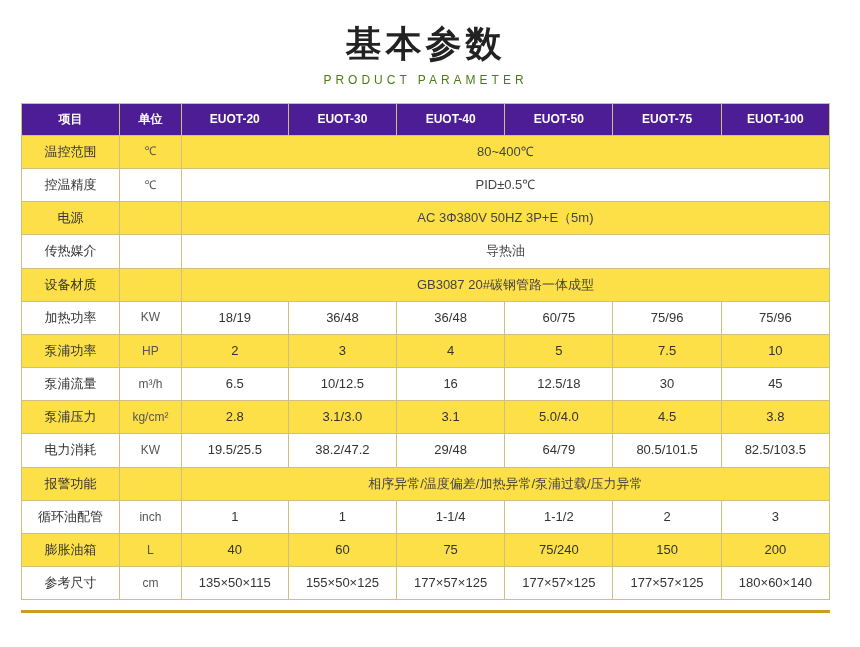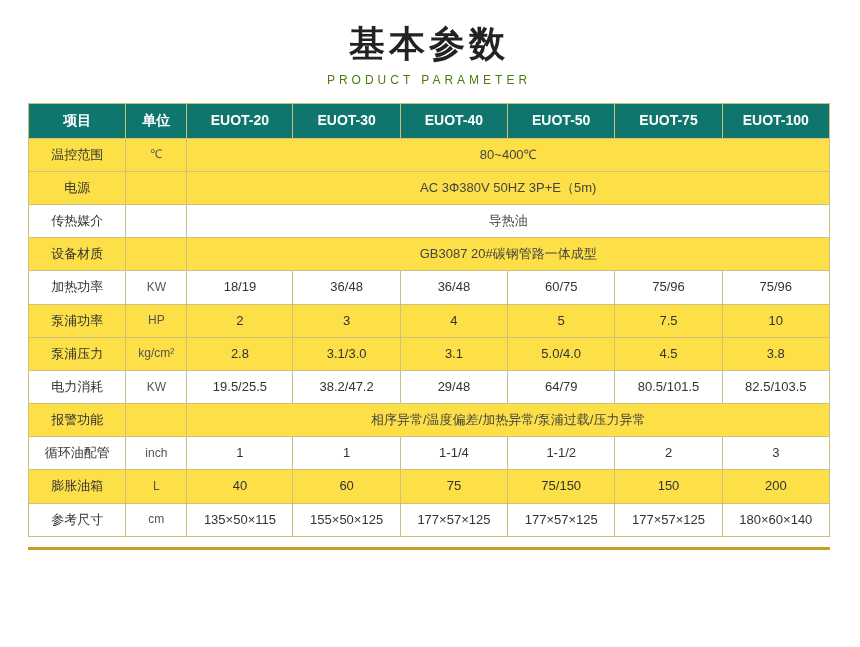--- a/index.html
+++ b/index.html
@@ -5,21 +5,21 @@
     * { margin: 0; padding: 0; box-sizing: border-box; }
     body {
       background: #fff;
       font-family: "Microsoft YaHei", "SimHei", Arial, sans-serif;
       font-size: 13px;
       color: #333;
       width: 860px;
       min-height: 647px;
     }
     .page-container {
-      padding: 20px 30px 20px 28px;
+      padding: 20px 30px 20px 21px;
     }
     .title-section {
       text-align: center;
       margin-bottom: 16px;
     }
     .main-title {
       font-size: 36px;
       font-weight: bold;
       color: #222;
       letter-spacing: 4px;
@@ -36,24 +36,24 @@
       border: 1px solid #d0b060;
     }
     .param-table th, .param-table td {
       border: 1px solid #d0c080;
       padding: 7px 6px;
       text-align: center;
       vertical-align: middle;
       line-height: 1.4;
     }
     .header-row th {
-      background-color: #0f766e;
+      background-color: #4c1d95;
       color: #fff;
       font-weight: bold;
-      font-size: 14px;
+      font-size: 12px;
     }
     .row-even {
       background-color: #fde047;
     }
     .row-odd {
       background-color: #ffffff;
     }
     .row-label {
       text-align: left;
       font-weight: normal;
@@ -93,20 +93,25 @@
         <th>EUOT-75</th>
         <th>EUOT-100</th>
       </tr>
     </thead>
     <tbody id="table-body">
     <tr class="row-even">
           <td class="row-label">温控范围</td>
           <td class="unit-cell">℃</td>
           <td colspan="6" class="span-cell">80~400℃</td>
         </tr>
+        <tr class="row-odd">
+          <td class="row-label">控温精度</td>
+          <td class="unit-cell">℃</td>
+          <td colspan="6" class="span-cell">PID±0.5℃</td>
+        </tr>
         <tr class="row-even">
           <td class="row-label">电源</td>
           <td class="unit-cell"></td>
           <td colspan="6" class="span-cell">AC 3Φ380V 50HZ 3P+E（5m)</td>
         </tr>
         <tr class="row-odd">
           <td class="row-label">传热媒介</td>
           <td class="unit-cell"></td>
           <td colspan="6" class="span-cell">导热油</td>
         </tr>
@@ -128,20 +133,30 @@
         <tr class="row-even">
           <td class="row-label">泵浦功率</td>
           <td class="unit-cell">HP</td>
           <td>2</td>
           <td>3</td>
           <td>4</td>
           <td>5</td>
           <td>7.5</td>
           <td>10</td>
         </tr>
+        <tr class="row-odd">
+          <td class="row-label">泵浦流量</td>
+          <td class="unit-cell">m³/h</td>
+          <td>6.5</td>
+          <td>10/12.5</td>
+          <td>16</td>
+          <td>12.5/18</td>
+          <td>30</td>
+          <td>45</td>
+        </tr>
         <tr class="row-even">
           <td class="row-label">泵浦压力</td>
           <td class="unit-cell">kg/cm²</td>
           <td>2.8</td>
           <td>3.1/3.0</td>
           <td>3.1</td>
           <td>5.0/4.0</td>
           <td>4.5</td>
           <td>3.8</td>
         </tr>
@@ -169,21 +184,21 @@
           <td>1-1/2</td>
           <td>2</td>
           <td>3</td>
         </tr>
         <tr class="row-even">
           <td class="row-label">膨胀油箱</td>
           <td class="unit-cell">L</td>
           <td>40</td>
           <td>60</td>
           <td>75</td>
-          <td>75/150</td>
+          <td>75/240</td>
           <td>150</td>
           <td>200</td>
         </tr>
         <tr class="row-odd">
           <td class="row-label">参考尺寸</td>
           <td class="unit-cell">cm</td>
           <td>135×50×115</td>
           <td>155×50×125</td>
           <td>177×57×125</td>
           <td>177×57×125</td>

